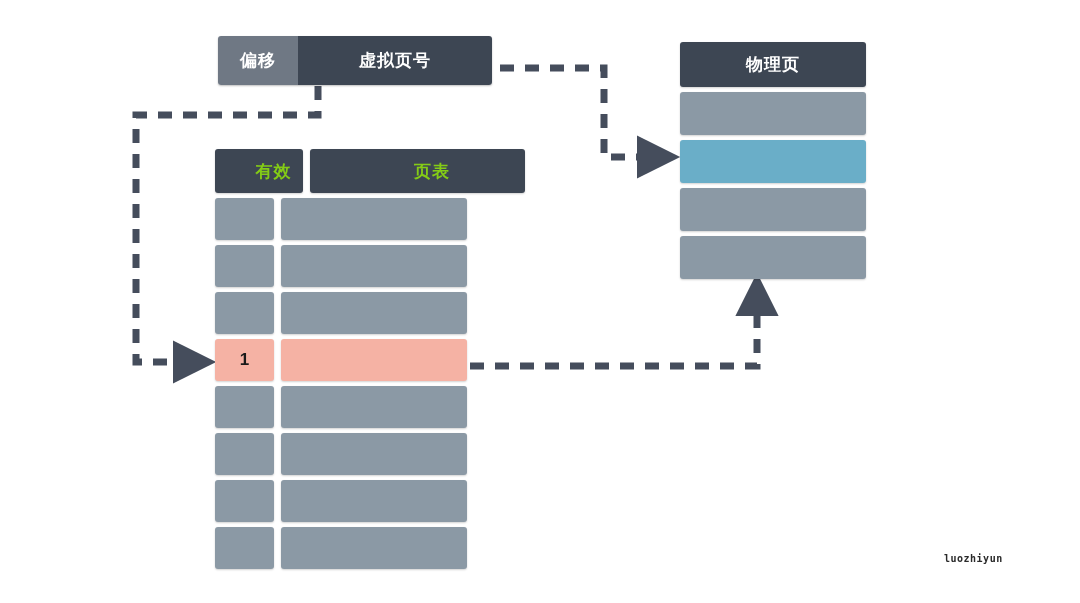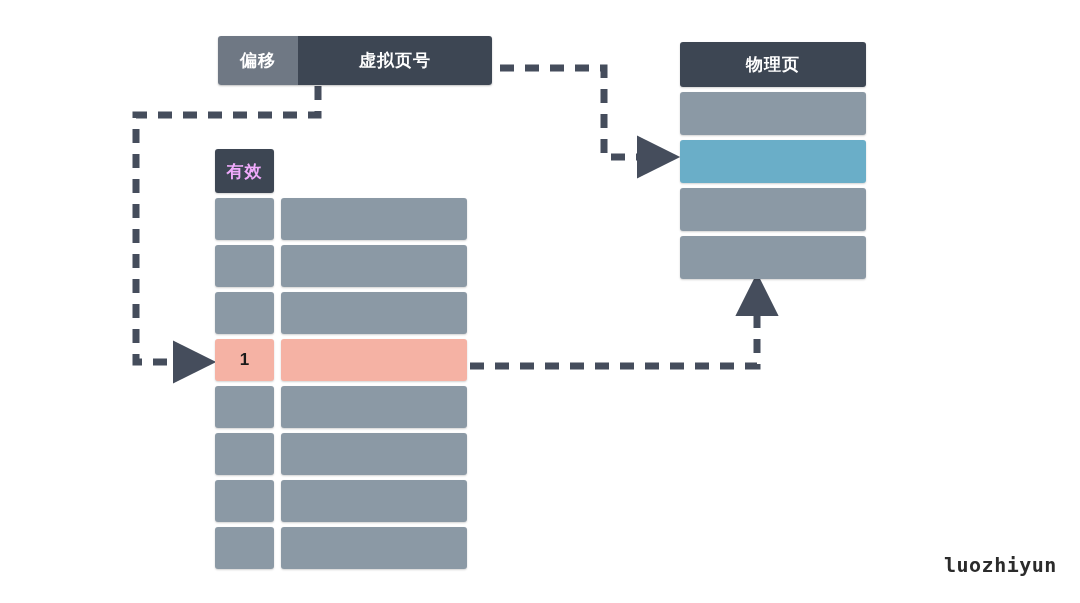--- a/index.html
+++ b/index.html
@@ -29,21 +29,21 @@
 
   
   #page-table{position:absolute;left:215px;top:149px;}
   .pt-row{display:flex;margin-bottom:5px;}
   .pt-cell{border-radius:3px;box-shadow:0 1px 2px rgba(0,0,0,.18);}
   .pt-valid{flex:0 0 59px;height:42px;margin-right:7px;}
   .pt-entry{flex:0 0 186px;height:42px;}
   .pt-header .pt-valid,.pt-header .pt-entry{
     background:#3d4653;height:44px;
     display:flex;align-items:center;justify-content:center;
-    color:#f0abfc;font-weight:bold;font-size:17px;letter-spacing:1px;
+    color:#84cc16;font-weight:bold;font-size:17px;letter-spacing:1px;padding-left:29px;
   }
   .pt-body .pt-cell{background:#8b99a5;}
   .pt-body.highlight .pt-cell{background:#f5b2a4;}
   .pt-body .pt-valid{
     display:flex;align-items:center;justify-content:center;
     color:#1a1a1a;font-weight:bold;font-size:17px;
   }
 
   
   #phys-col{position:absolute;left:680px;top:42px;}
@@ -56,21 +56,21 @@
     display:flex;align-items:center;justify-content:center;
     color:#fff;font-weight:bold;font-size:17px;letter-spacing:1px;
   }
   .ph-row.gray{background:#8b99a5;}
   .ph-row.teal{background:#6aaec8;}
 
   
   #watermark{
     position:absolute;left:944px;top:553px;
     font-family:"DejaVu Sans Mono","Liberation Mono",monospace;
-    font-size:20px;font-weight:bold;color:#2b2b2b;letter-spacing:.5px;
+    font-size:10px;font-weight:bold;color:#2b2b2b;letter-spacing:.5px;
   }
 </style>
 </head>
 <body>
 
 <div id="stage">
 
   <svg class="svg-layer" viewBox="0 0 1080 603" xmlns="http://www.w3.org/2000/svg">
     <defs>
       <marker id="ah" markerWidth="7" markerHeight="7" refX="4.6" refY="3.5" orient="auto" markerUnits="strokeWidth">
@@ -92,20 +92,21 @@
   </svg>
 
   <div id="vaddr-bar">
     <div class="seg" id="off-seg">偏移</div>
     <div class="seg" id="vpn-seg">虚拟页号</div>
   </div>
 
   <div id="page-table">
     <div class="pt-row pt-header">
       <div class="pt-cell pt-valid">有效</div>
+      <div class="pt-cell pt-entry">页表</div>
     </div>
     <div id="pt-rows">
         <div class="pt-row pt-body">
           <div class="pt-cell pt-valid"></div>
           <div class="pt-cell pt-entry"></div>
         </div>
         <div class="pt-row pt-body">
           <div class="pt-cell pt-valid"></div>
           <div class="pt-cell pt-entry"></div>
         </div>

